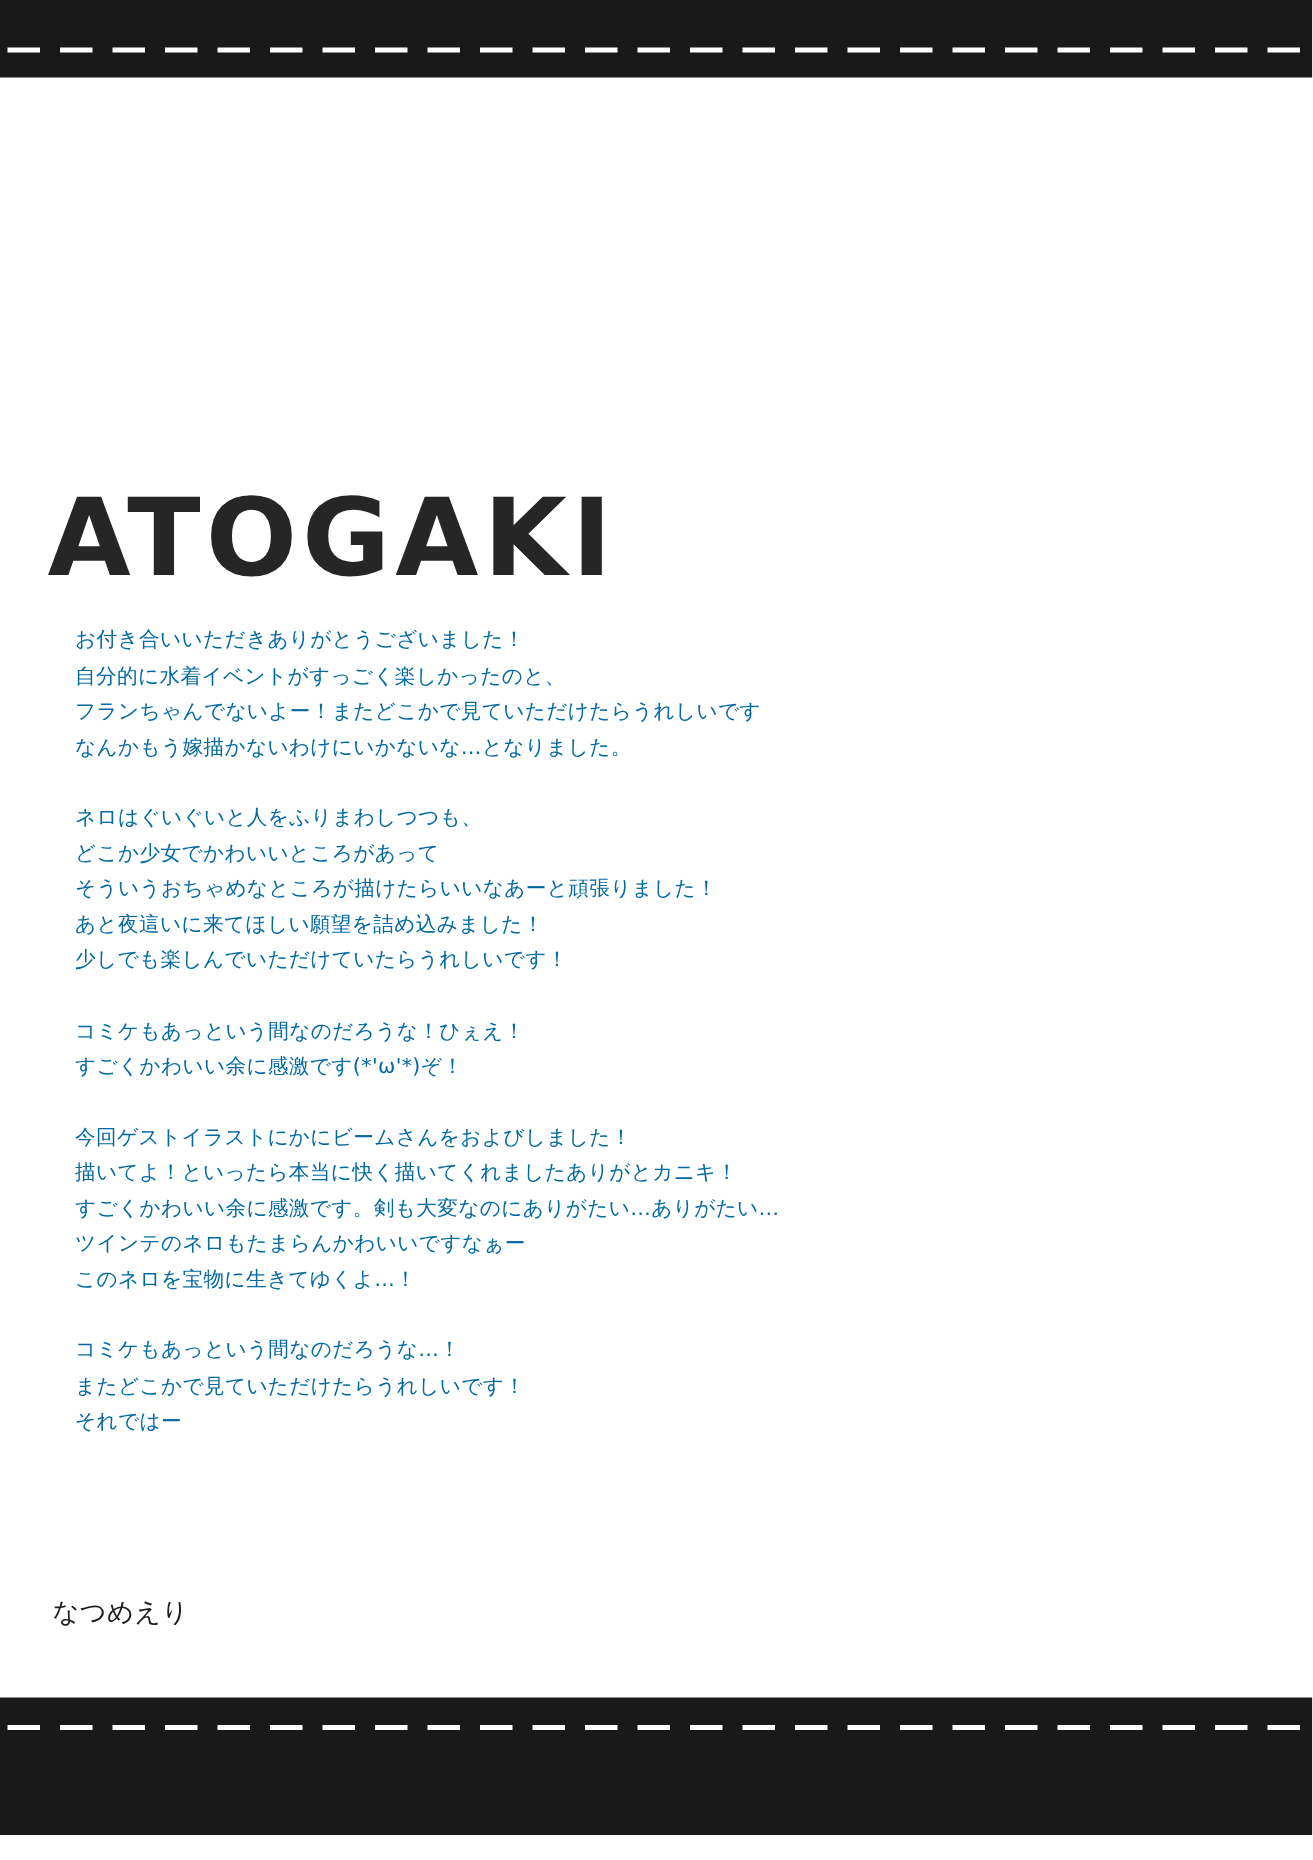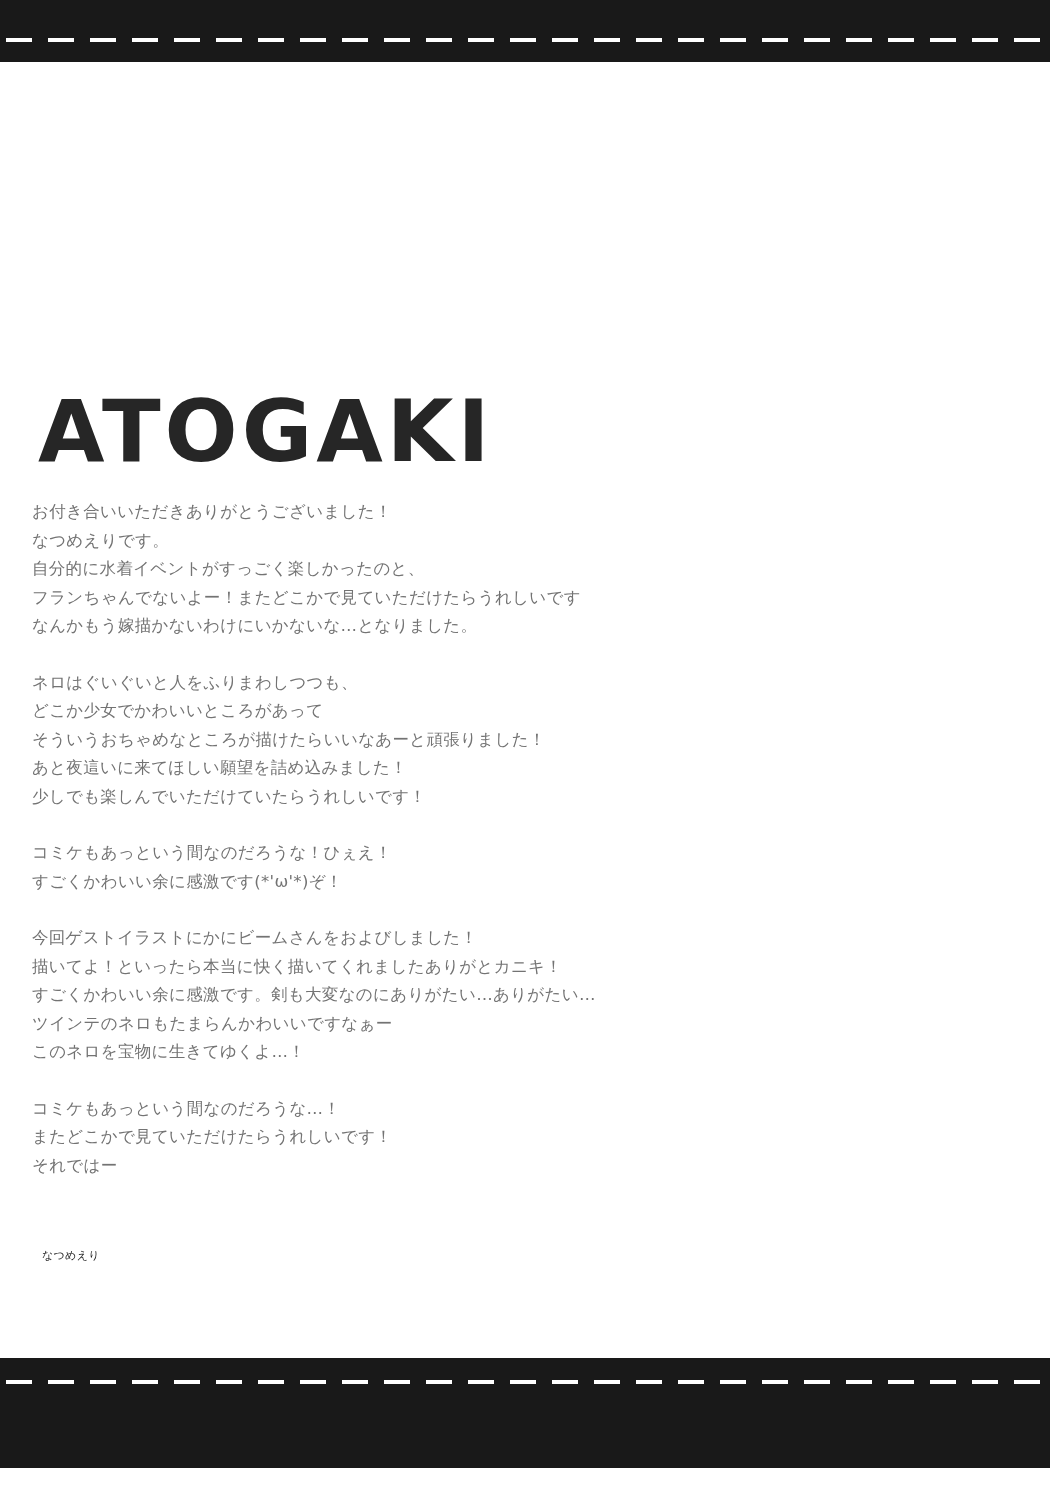--- a/index.html
+++ b/index.html
@@ -56,45 +56,45 @@
     font-weight: bold;
     letter-spacing: 4px;
     color: #262626;
     line-height: 1;
     white-space: nowrap;
   }
 
   
   .body-text {
     position: absolute;
-    left: 32px;
+    left: 60px;
     top: 498px;
     width: 900px;
     font-family: "DejaVu Sans", "Liberation Sans", sans-serif;
     font-size: 16.5px;
     line-height: 28.5px;
-    color: #737373;
+    color: #0369a1;
     letter-spacing: 0.3px;
   }
   .para {
     margin: 0 0 28px 0;
   }
   .para:last-child {
     margin-bottom: 0;
   }
   .line {
     display: block;
     white-space: pre;
   }
   .sign {
     position: absolute;
     left: 42px;
-    top: 1248px;
+    top: 1276px;
     font-family: "DejaVu Sans", "Liberation Sans", sans-serif;
-    font-size: 11px;
+    font-size: 21px;
     color: #1e1e1e;
     letter-spacing: 0.3px;
   }
 </style>
 </head>
 <body>
 
 <div class="page">
 
   <div class="band top">
@@ -125,21 +125,20 @@
         <div class="dash" style="left: 972px; width: 26px;"></div>
         <div class="dash" style="left: 1014px; width: 26px;"></div>
       </div>
   </div>
 
   <h1 class="title">ATOGAKI</h1>
 
   <div class="body-text">
       <div class="para">
         <span class="line">お付き合いいただきありがとうございました！</span>
-        <span class="line">なつめえりです。</span>
         <span class="line">自分的に水着イベントがすっごく楽しかったのと、</span>
         <span class="line">フランちゃんでないよー！またどこかで見ていただけたらうれしいです</span>
         <span class="line">なんかもう嫁描かないわけにいかないな…となりました。</span>
       </div>
       <div class="para">
         <span class="line">ネロはぐいぐいと人をふりまわしつつも、</span>
         <span class="line">どこか少女でかわいいところがあって</span>
         <span class="line">そういうおちゃめなところが描けたらいいなあーと頑張りました！</span>
         <span class="line">あと夜這いに来てほしい願望を詰め込みました！</span>
         <span class="line">少しでも楽しんでいただけていたらうれしいです！</span>

